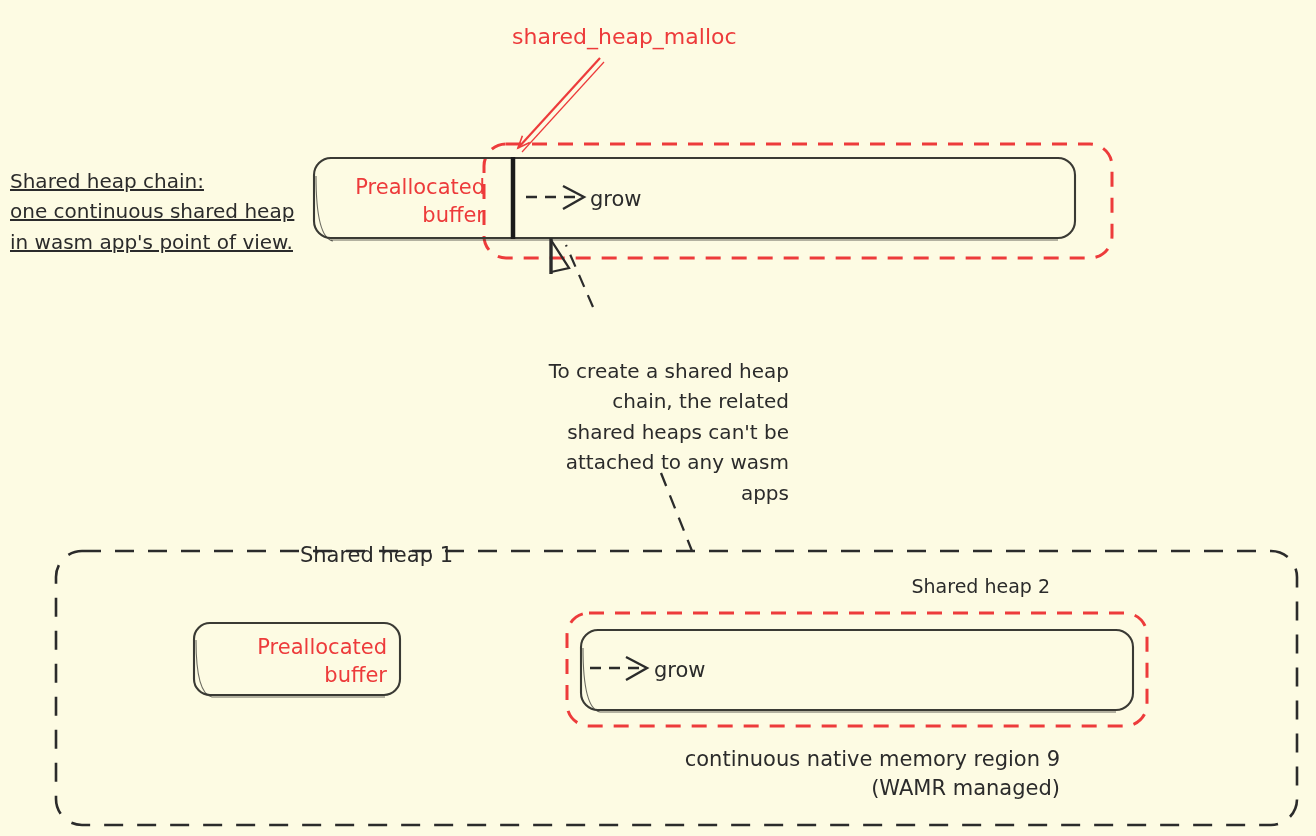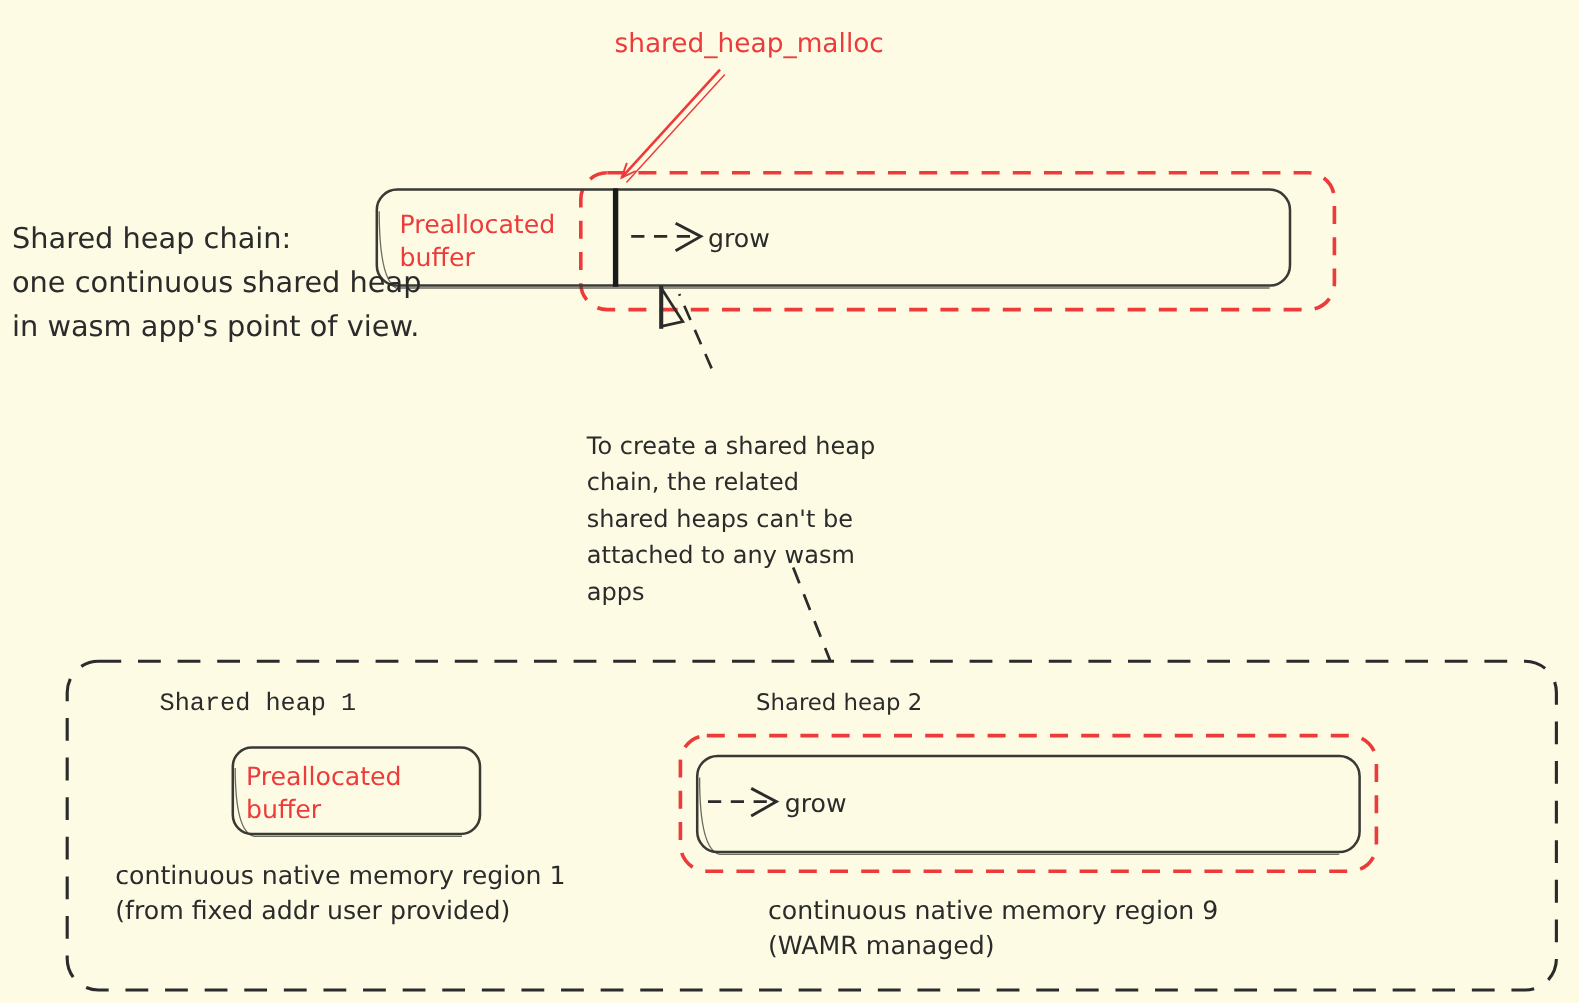--- a/index.html
+++ b/index.html
@@ -23,55 +23,55 @@
     width: 1316px; height: 836px;
     pointer-events: none;
   }
   .txt {
     position: absolute;
     white-space: pre;
     line-height: 1.30;
   }
   .red { color: #ED3B3B; }
   .dark { color: #2b2b2b; }
-  .c { text-align: left; }
+  .c { text-align: right; }
   .l { text-align: left; }
 
   
   #label-shared-heap-malloc {
     left: 512px; top: 23px;
     font-size: 22px;
   }
   #note-chain {
-    left: 10px; top: 181px;
-    font-size: 24px;
+    left: 10px; top: 166px;
+    font-size: 20px;
     line-height: 1.52;
+    text-decoration: underline;
   }
   #label-prealloc-top {
     left: 333px; top: 174px;
     width: 152px;
     font-size: 21px;
     line-height: 1.33;
   }
   #label-grow-top {
     left: 590px; top: 186px;
     font-size: 21px;
   }
   #note-create-chain {
     left: 489px; top: 316px;
     width: 300px;
     font-size: 20px;
     line-height: 1.52;
     margin-top: 40px;
   }
   #label-shared-heap-1 {
-    left: 133px; top: 574px;
+    left: 133px; top: 542px;
     width: 320px;
     font-size: 21px;
-    font-family: Liberation Mono, monospace;
   }
   #label-shared-heap-2 {
     left: 630px; top: 574px;
     width: 420px;
     font-size: 19px;
   }
   #label-prealloc-bottom {
     left: 205px; top: 634px;
     width: 182px;
     font-size: 21px;
@@ -165,22 +165,20 @@
 chain, the related
 shared heaps can't be
 attached to any wasm
 apps</div>
 
   <div class="txt dark c" id="label-shared-heap-1">Shared heap 1</div>
 
   <div class="txt red c" id="label-prealloc-bottom">Preallocated
 buffer</div>
 
-  <div class="txt dark c" id="caption-region-1">continuous native memory region 1
-(from fixed addr user provided)</div>
 
   <div class="txt dark c" id="label-shared-heap-2">Shared heap 2</div>
 
   <div class="txt dark l" id="label-grow-bottom">grow</div>
 
   <div class="txt dark c" id="caption-region-2">continuous native memory region 9
 (WAMR managed)</div>
 
 </div>
 

